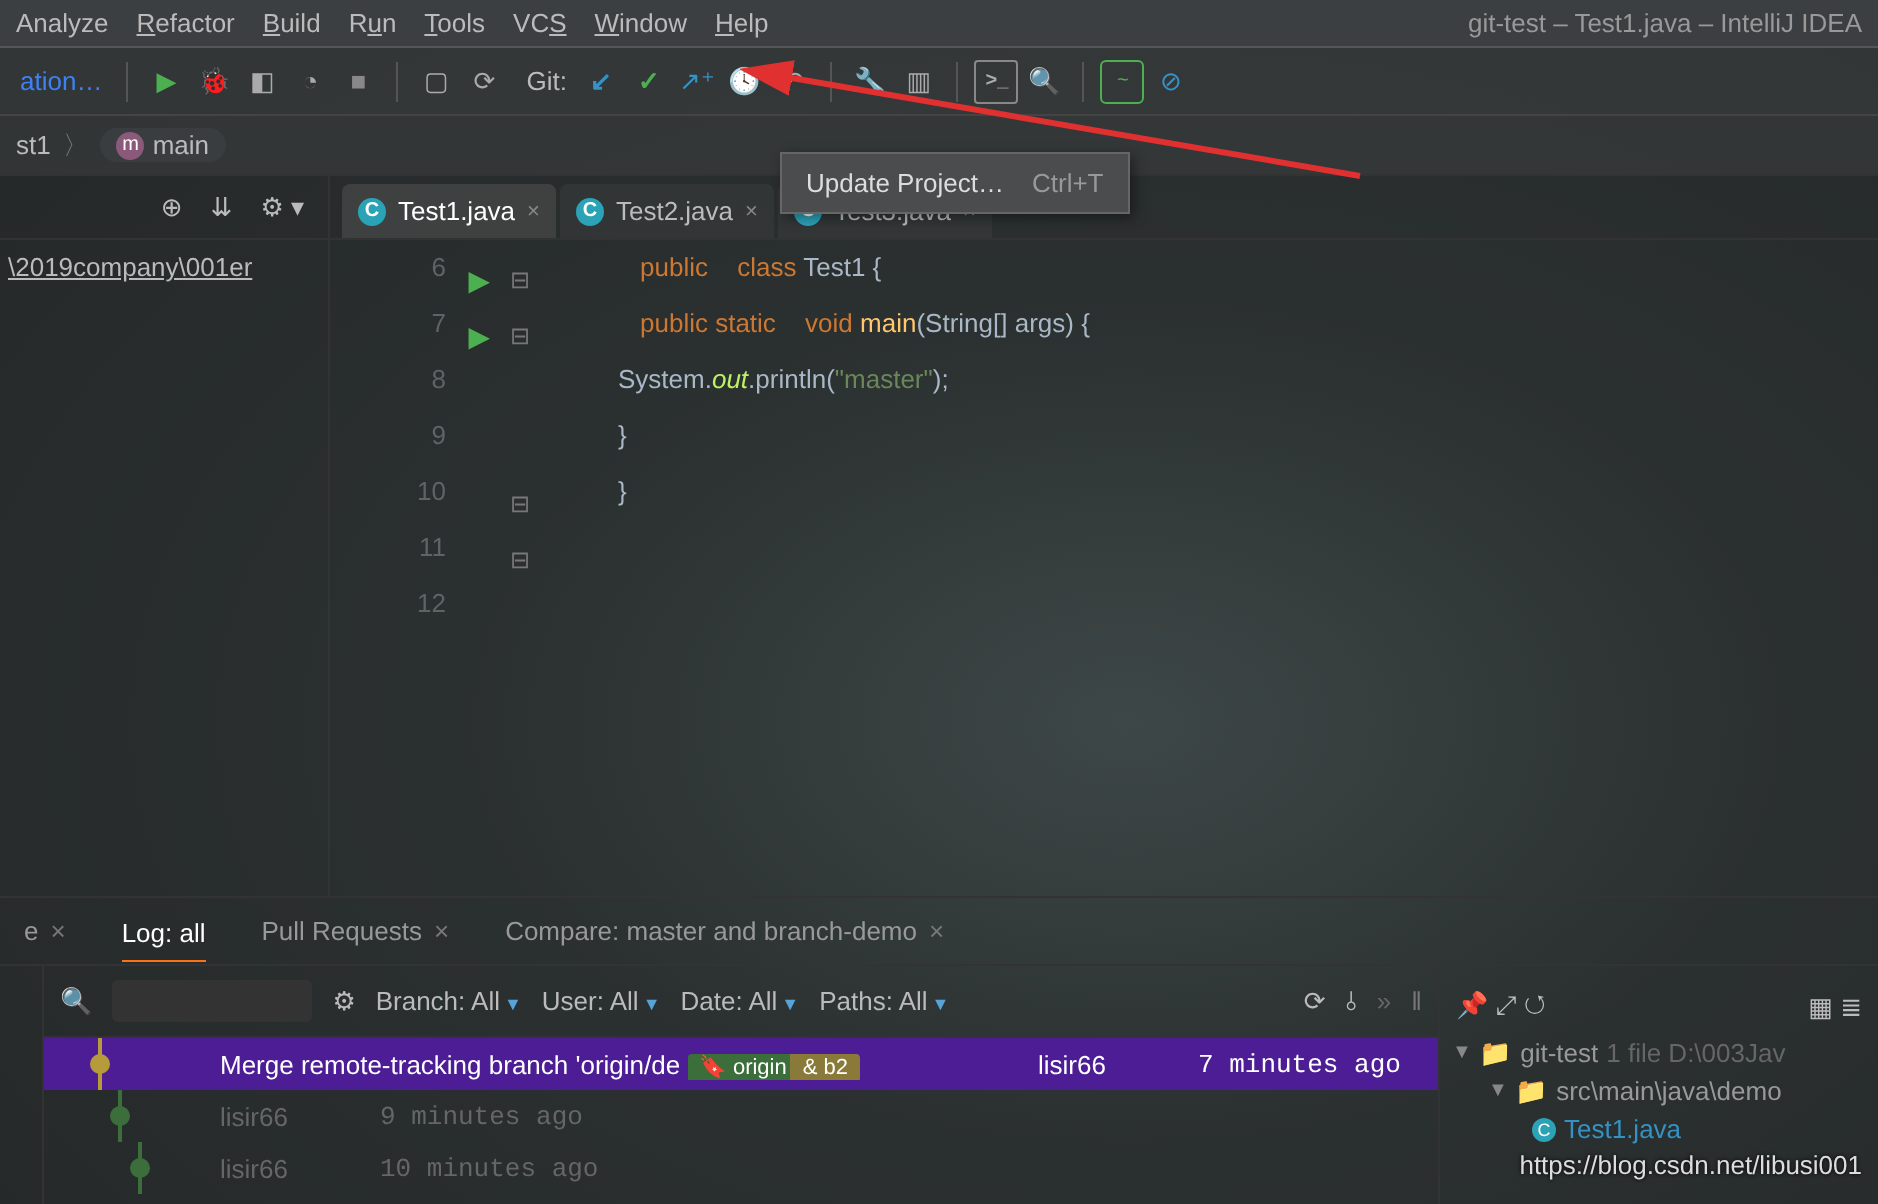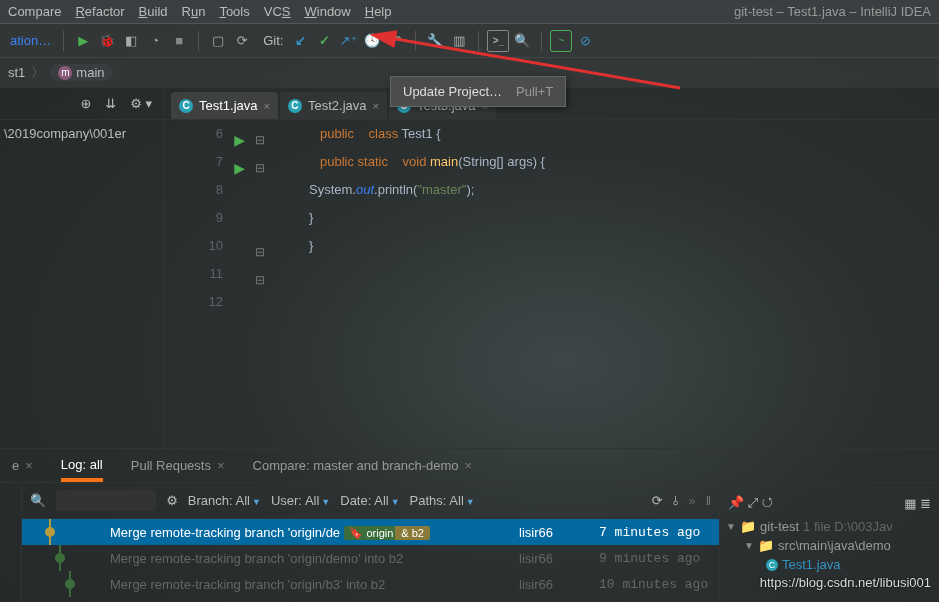--- a/index.html
+++ b/index.html
@@ -14,54 +14,54 @@
 .toolbar .tb-btn { width: 22px; height: 22px; display: flex; align-items: center; justify-content: center; color: #aaa; cursor: pointer; border-radius: 2px; }
 .toolbar .git-label { color: #bbb; margin: 0 4px 0 8px; }
 .nav-row { position: relative; z-index: 2; height: 30px; background: rgba(60,63,65,0.55); display: flex; align-items: center; padding: 0 8px; gap: 6px; border-bottom: 1px solid #333; }
 .nav-row .crumb { color: #bbb; }
 .nav-row .pill { background: #3a3d3f; border-radius: 10px; padding: 1px 8px; display: flex; align-items: center; gap: 4px; }
 .nav-row .pill .m-badge { background: #8b5a7a; color: #fff; border-radius: 50%; width: 14px; height: 14px; font-size: 10px; display: flex; align-items: center; justify-content: center; }
 .main { position: relative; z-index: 2; display: flex; height: 360px; }
 .left-panel { width: 165px; display: flex; flex-direction: column; border-right: 1px solid #333; }
 .left-header { height: 32px; display: flex; gap: 14px; align-items: center; justify-content: flex-end; padding-right: 12px; border-bottom: 1px solid #333; }
 .left-header .icon { cursor: pointer; }
-.left-path { padding: 6px 4px; color: #bbb; font-size: 13px; overflow: hidden; white-space: nowrap; }
+.left-path { padding: 6px 4px; color: #bbb; font-size: 13px; overflow: hidden; white-space: nowrap; text-decoration: underline; }
 .editor-area { flex: 1; display: flex; flex-direction: column; }
 .tabs { height: 32px; display: flex; align-items: flex-end; border-bottom: 1px solid #333; padding-left: 6px; }
 .tab { display: flex; align-items: center; gap: 6px; padding: 6px 8px; background: rgba(80,80,80,0.25); border-radius: 4px 4px 0 0; margin-right: 2px; cursor: pointer; }
 .tab.active { background: rgba(90,90,90,0.45); color: #fff; }
 .tab .file-icon { width: 14px; height: 14px; border-radius: 50%; background: #2aa3b7; color: #fff; display: flex; align-items: center; justify-content: center; font-size: 10px; font-weight: bold; }
 .tab .close { color: #888; font-size: 11px; }
 .gutter-and-code { flex: 1; display: flex; font-family: "Consolas", monospace; font-size: 15px; line-height: 28px; }
 .gutter { width: 84px; text-align: right; padding-right: 26px; color: #606366; position: relative; }
 .gutter .ln { height: 28px; position: relative; }
 .gutter .ln .run-icon { position: absolute; right: -22px; top: 6px; color: #4caf50; font-size: 14px; }
 .gutter .ln .fold { position: absolute; right: -42px; top: 6px; color: #777; font-size: 12px; }
 .code { flex: 1; padding-left: 60px; color: #a9b7c6; }
 .code .kw { color: #cc7832; margin-left: 11px; }
 .code .cls { color: #a9b7c6; }
 .code .fn { color: #ffc66d; }
 .code .str { color: #6a8759; }
-.code .field { color: #3b82f6; font-style: italic; }
+.code .field { color: #bef264; font-style: italic; }
 .tooltip { position: absolute; top: 76px; left: 390px; background: #4a4c4e; color: #ddd; padding: 7px 12px; border: 1px solid #666; z-index: 10; display: flex; gap: 14px; box-shadow: 2px 2px 6px rgba(0,0,0,0.4); }
 .tooltip .sc { color: #999; }
 .bottom-tabs { position: relative; z-index: 2; height: 34px; border-top: 1px solid #333; display: flex; align-items: center; padding: 0 12px; gap: 28px; }
 .bottom-tabs .btab { color: #999; cursor: pointer; display: flex; gap: 6px; align-items: center; }
-.bottom-tabs .btab.active { color: #fff; border-bottom: 4px solid #f97316; padding-bottom: 6px; margin-bottom: -8px; }
+.bottom-tabs .btab.active { color: #fff; border-bottom: 1px solid #f97316; padding-bottom: 6px; margin-bottom: -8px; }
 .bottom-tabs .btab .x { color: #777; }
 .vcs-panel { position: relative; z-index: 2; height: 120px; border-top: 1px solid #333; display: flex; }
 .vcs-left { width: 22px; border-right: 1px solid #333; }
 .vcs-main { flex: 1; display: flex; flex-direction: column; }
 .vcs-toolbar { height: 36px; display: flex; align-items: center; padding: 0 8px; gap: 10px; border-bottom: 1px solid #333; }
 .vcs-toolbar .search { background: #333; border: none; color: #bbb; padding: 3px 6px; width: 100px; border-radius: 3px; }
 .vcs-toolbar .filter { color: #bbb; cursor: pointer; }
 .vcs-toolbar .filter .caret { color: #56a3d9; font-size: 9px; margin-left: 2px; }
 .vcs-commits { flex: 1; position: relative; }
 .commit-row { display: flex; align-items: center; height: 26px; padding-left: 18px; gap: 10px; }
-.commit-row.sel { background: #0369a1; color: #fff; }
+.commit-row.sel { background: #4c1d95; color: #fff; }
 .commit-row.dim { color: #666; }
 .commit-row .graph { width: 60px; position: relative; display: flex; align-items: center; }
 .commit-row .msg { flex: 1; overflow: hidden; white-space: nowrap; text-overflow: ellipsis; }
 .commit-row .tag { background: #3c6e3c; color: #fff; font-size: 11px; padding: 1px 6px; border-radius: 2px 0 0 2px; }
 .commit-row .tag2 { background: #8a7a3a; color: #fff; font-size: 11px; padding: 1px 6px; margin-left: -4px; border-radius: 0 2px 2px 0; }
 .commit-row .author { width: 70px; color: inherit; }
 .commit-row .time { width: 120px; color: inherit; font-family: Liberation Mono, monospace; }
 .vcs-right { width: 220px; border-left: 1px solid #333; padding: 6px; }
 .vcs-right-tools { height: 28px; display: flex; gap: 10px; align-items: center; justify-content: space-between; padding: 0 2px; }
 .tree-row { display: flex; align-items: center; gap: 4px; color: #999; padding: 2px 0; }
@@ -70,21 +70,21 @@
 .tree-row .tail { color: #666; }
 .watermark { position: absolute; bottom: 12px; right: 8px; color: #ddd; z-index: 20; font-size: 13px; text-shadow: 0 0 2px #000; }
 .arrow-annot { position: absolute; z-index: 15; pointer-events: none; }
 </style>
 </head>
 <body>
 
 <div class="bg-texture"></div>
 
 <div class="menubar">
-  <span class="menu-item"><span>Compare</span></span>
+  <span class="menu-item"><span>Analyze</span></span>
   <span class="menu-item"><u>R</u>efactor</span>
   <span class="menu-item"><u>B</u>uild</span>
   <span class="menu-item">R<u>u</u>n</span>
   <span class="menu-item"><u>T</u>ools</span>
   <span class="menu-item">VC<u>S</u></span>
   <span class="menu-item"><u>W</u>indow</span>
   <span class="menu-item"><u>H</u>elp</span>
   <span class="title">git-test – Test1.java – IntelliJ IDEA</span>
 </div>
 
@@ -111,21 +111,21 @@
   <div class="sep"></div>
   <span class="tb-btn" style="border:1px solid #888;font-size:10px;font-weight:bold">&gt;_</span>
   <span class="tb-btn">🔍</span>
   <div class="sep"></div>
   <span class="tb-btn" style="color:#4caf50;border:1px solid #4caf50;border-radius:3px;font-size:10px">~</span>
   <span class="tb-btn" style="color:#3592c4">⊘</span>
 </div>
 
 <div class="tooltip">
   <span>Update Project…</span>
-  <span class="sc">Pull+T</span>
+  <span class="sc">Ctrl+T</span>
 </div>
 
 <svg class="arrow-annot" style="top:28px;left:370px" width="320" height="70">
   <defs>
       <marker id="ah" markerWidth="10" markerHeight="10" refX="2" refY="3" orient="auto">
         <path d="M0,0 L0,6 L9,3 z" fill="#e03030"></path>
       </marker>
     </defs>
   <line x1="310" y1="60" x2="20" y2="10" stroke="#e03030" stroke-width="3" marker-end="url(#ah)"></line>
 </svg>
@@ -236,32 +236,30 @@
           <span class="author">lisir66</span>
           <span class="time">7 minutes ago</span>
         </div>
         <div class="commit-row dim">
           <span class="graph">
             <svg width="60" height="26">
               <circle cx="20" cy="13" r="5" fill="#3c6e3c"></circle>
               <line x1="20" y1="0" x2="20" y2="26" stroke="#3c6e3c" stroke-width="2"></line>
             </svg>
           </span>
-          <span class="msg">Merge remote-tracking branch 'origin/demo' into b2 </span>
           <span class="author">lisir66</span>
           <span class="time">9 minutes ago</span>
         </div>
         <div class="commit-row dim">
           <span class="graph">
             <svg width="60" height="26">
               <circle cx="30" cy="13" r="5" fill="#3c6e3c"></circle>
               <line x1="30" y1="0" x2="30" y2="26" stroke="#3c6e3c" stroke-width="2"></line>
             </svg>
           </span>
-          <span class="msg">Merge remote-tracking branch 'origin/b3' into b2 </span>
           <span class="author">lisir66</span>
           <span class="time">10 minutes ago</span>
         </div>
       </div>
   </div>
   <div class="vcs-right">
     <div class="vcs-right-tools">
       <span>
         <span class="tb-btn" style="color:#3592c4">📌</span>
         <span class="tb-btn">⤢</span>

